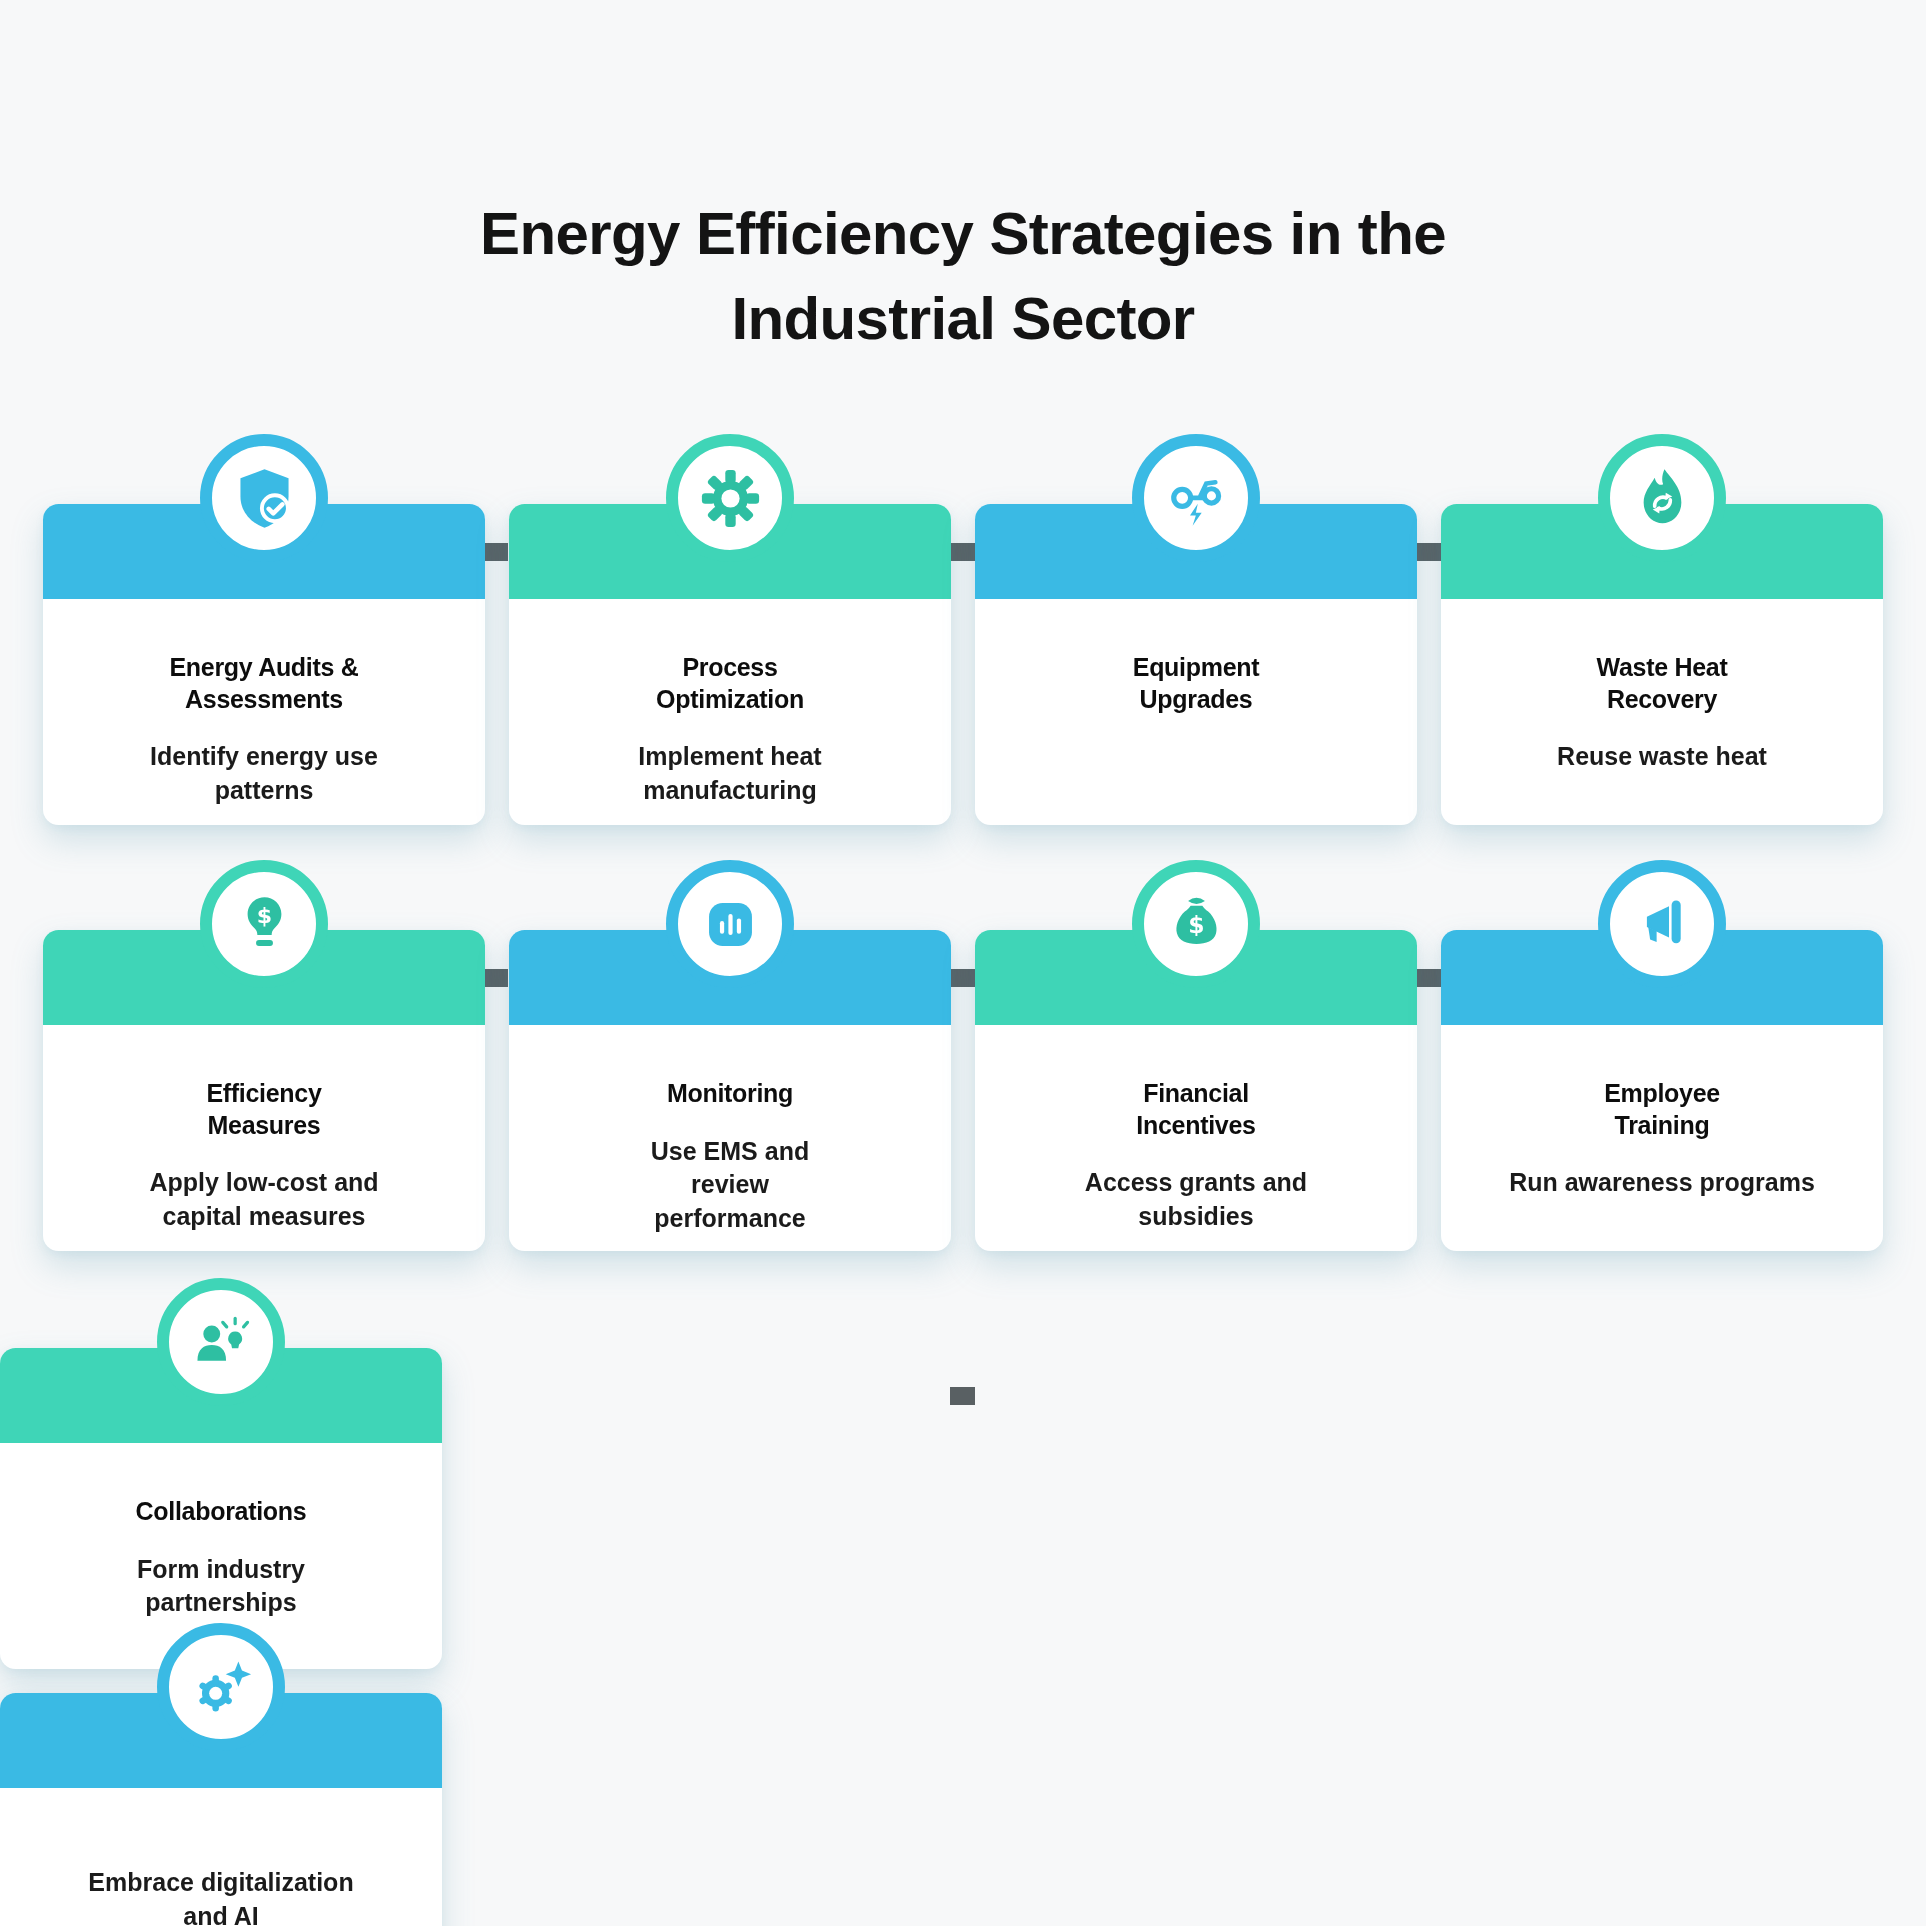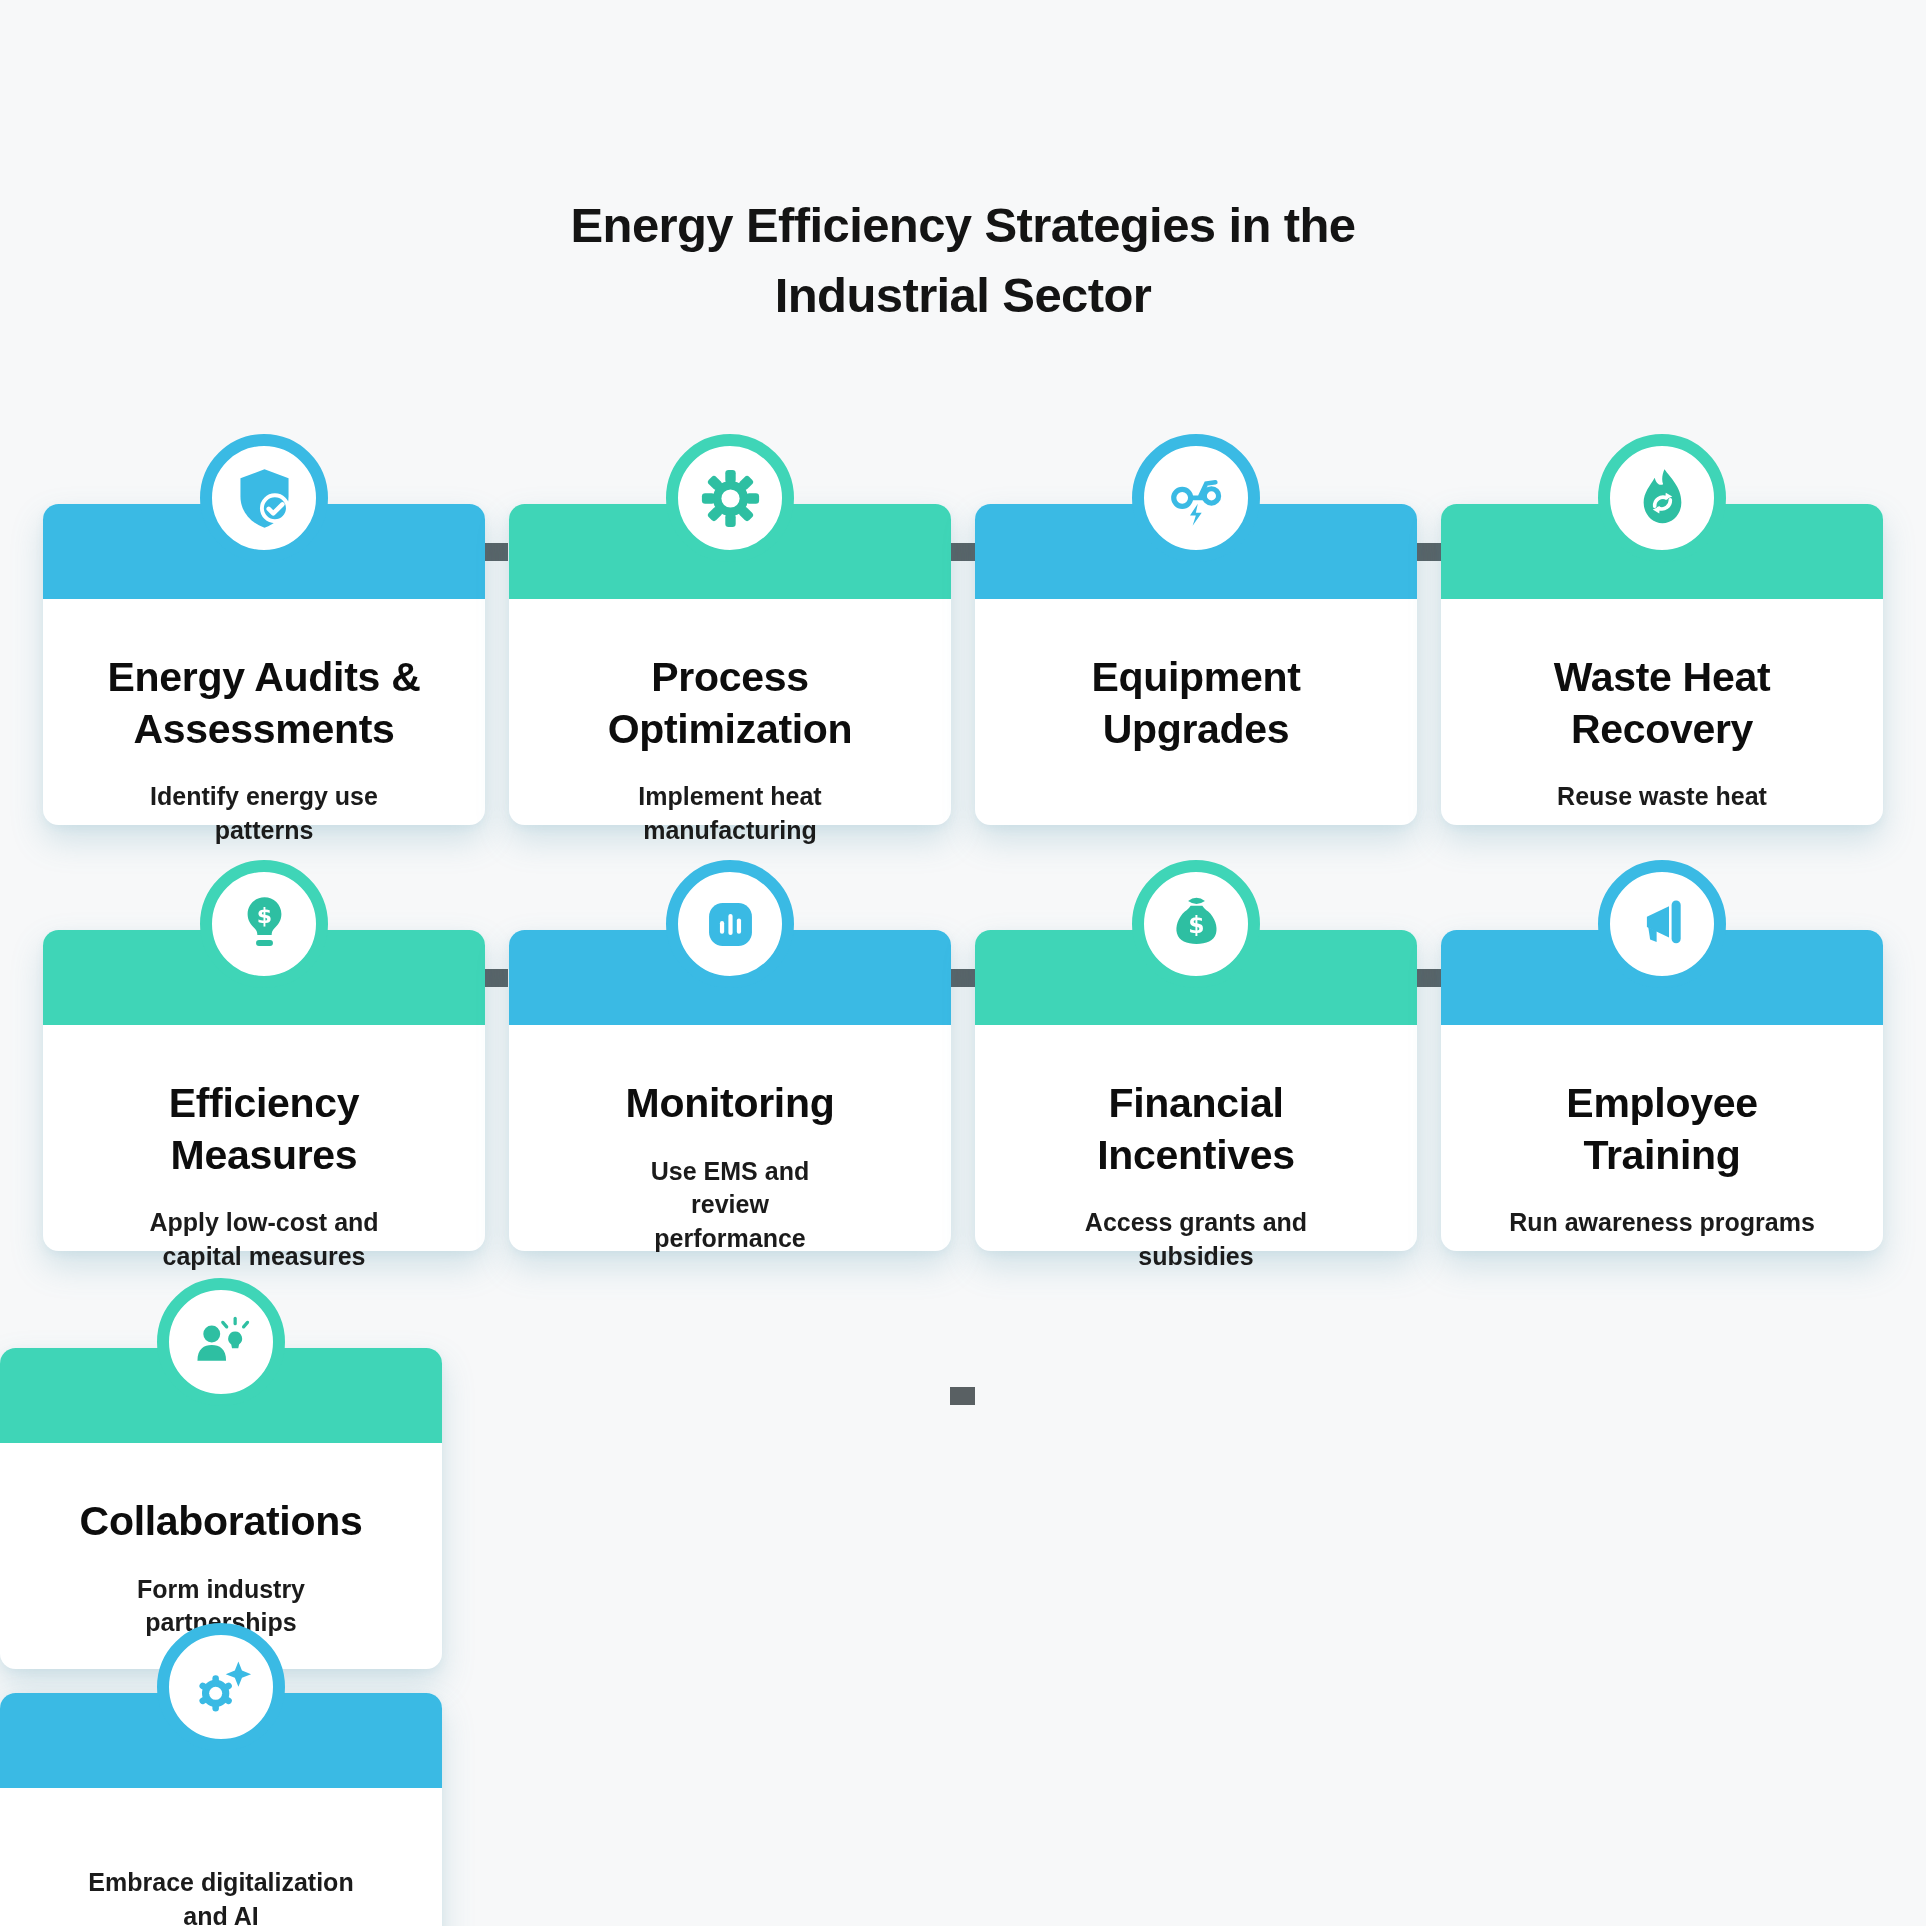--- a/index.html
+++ b/index.html
@@ -13,21 +13,21 @@
     overflow: hidden;
   }
 
   .page-title {
     position: absolute;
     top: 191px;
     left: 0;
     width: 1926px;
     margin: 0;
     text-align: center;
-    font-size: 49px;
+    font-size: 60px;
     line-height: 1.42;
     font-weight: 800;
     color: #141414;
     letter-spacing: -0.6px;
     white-space: pre-line;
   }
 
   .row {
     position: absolute;
     left: 0;
@@ -77,21 +77,21 @@
   .badge svg { width: 65px; height: 65px; display: block; }
   .card.blue .badge svg { color: #3abae4; }
   .card.teal .badge svg { color: #2ebfa2; }
 
   .card-body {
     padding: 53px 34px 0 34px;
     text-align: center;
   }
   .card-title {
     margin: 0;
-    font-size: 41px;
+    font-size: 25px;
     line-height: 1.26;
     font-weight: 800;
     color: #0d0d0d;
     letter-spacing: -0.3px;
     white-space: pre-line;
   }
   .card-desc {
     margin: 25px 0 0 0;
     font-size: 25px;
     line-height: 1.34;

